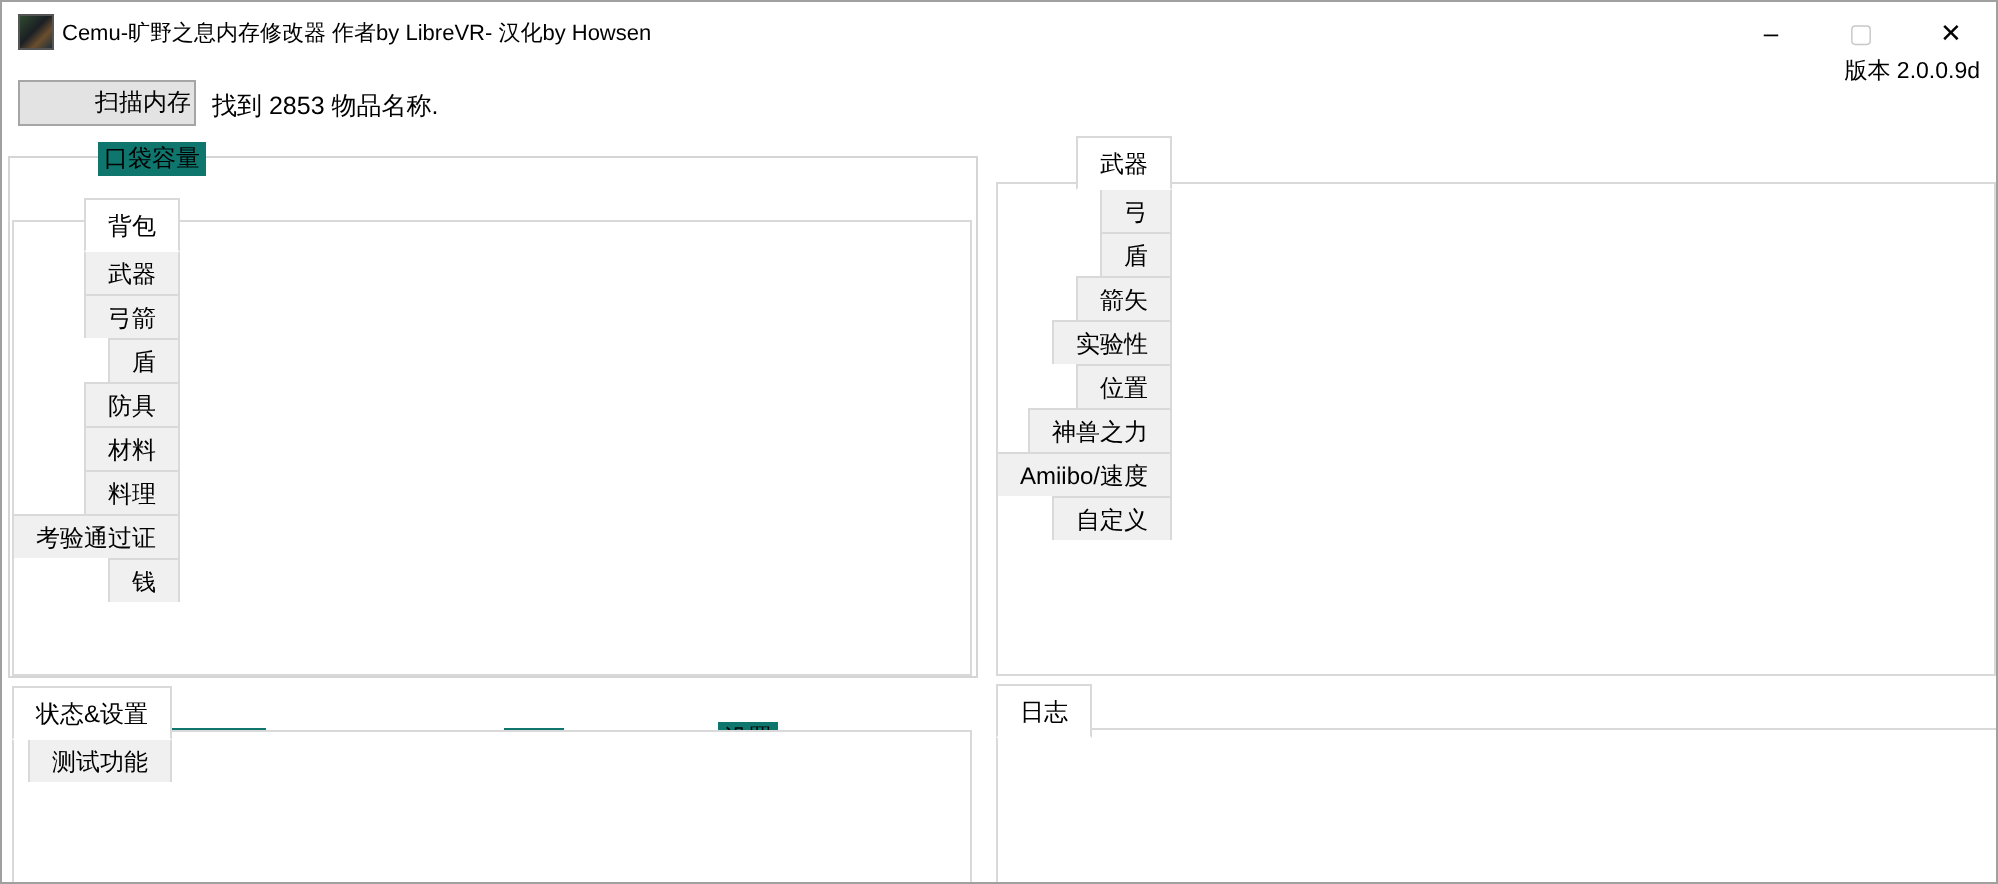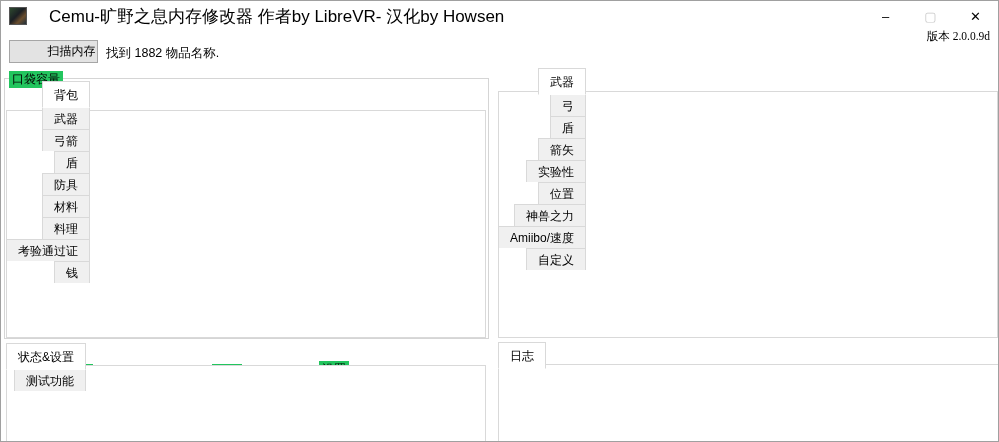--- a/index.html
+++ b/index.html
@@ -5,26 +5,26 @@
   html,body{margin:0;padding:0;background:#c8c8c8;}
   #window{
     position:relative;width:997px;height:440px;background:#ffffff;
     border:1px solid #a0a0a0;overflow:hidden;
     font-family:"Liberation Sans",sans-serif;font-size:12px;color:#000;
   }
   
   #titlebar{position:absolute;left:0;top:0;width:100%;height:30px;display:flex;align-items:center;background:#fff;}
   #app-icon{width:16px;height:16px;margin-left:8px;border:1px solid #555;
     background:linear-gradient(135deg,#2e4a2f 0%,#1b1f24 45%,#6b4e2e 70%,#20303c 100%);}
-  #title-text{margin-left:22px;font-size:17px;white-space:nowrap;}
+  #title-text{margin-left:4px;font-size:11px;white-space:nowrap;}
   #win-controls{position:absolute;right:0;top:0;display:flex;height:30px;}
   .win-btn{width:45px;height:30px;display:flex;align-items:center;justify-content:center;font-size:13px;}
   .win-btn.disabled{color:#c9c9c9;}
   .groupbox{position:absolute;border:1px solid #d5d5d5;background:transparent;}
-  .grouplabel{position:absolute;background:#22c55e;padding:0 3px;white-space:nowrap;}
+  .grouplabel{position:absolute;background:#0f766e;padding:0 3px;white-space:nowrap;margin-left:40px;}
   .btn{position:absolute;background:#e3e3e3;border:1px solid #a6a6a6;
        display:flex;align-items:center;justify-content:center;font-size:12px;box-sizing:border-box;padding-left:36px;}
   .textbox{position:absolute;border:1px solid #7a7a7a;background:#fff;box-sizing:border-box;
        font-family:"DejaVu Sans Mono",monospace;font-size:11px;padding:2px 3px;color:#000;}
   .textbox.disabled{background:#e9e9e9;border-color:#ababab;}
   .radio{position:absolute;width:11px;height:11px;border:1px solid #4a4a4a;border-radius:50%;background:#fff;}
   .radio.on::after{content:"";position:absolute;left:2px;top:2px;width:5px;height:5px;border-radius:50%;background:#222;}
   .checkbox{position:absolute;width:11px;height:11px;border:1px solid #4a4a4a;background:#fff;}
   .lbl{position:absolute;white-space:nowrap;font-size:12px;}
   
@@ -52,48 +52,48 @@
   .combo .chev{position:absolute;right:4px;top:1px;color:#b0b0b0;font-size:11px;}
   
   .spinner{position:absolute;border:1px solid #7a7a7a;background:#fff;box-sizing:border-box;}
   .spin-val{position:absolute;left:3px;top:2px;font-family:"DejaVu Sans Mono",monospace;font-size:11px;}
   .spin-btns{position:absolute;right:1px;top:1px;bottom:1px;width:15px;display:flex;flex-direction:column;}
   .spin-btn{flex:1;background:#e3e3e3;border:1px solid #a6a6a6;font-size:5px;display:flex;
             align-items:center;justify-content:center;color:#333;box-sizing:border-box;}
   
   #log-box{position:absolute;border:1px solid #828790;background:#fff;box-sizing:border-box;overflow:hidden;}
   .log-line{font-family:"DejaVu Sans Mono",monospace;font-size:10.5px;line-height:11.4px;white-space:nowrap;padding-left:3px;}
-  .mono{font-family:Liberation Serif, serif;}
+  .mono{font-family:Liberation Sans, sans-serif;}
   #notice{position:absolute;right:8px;top:27px;text-align:right;font-size:12.5px;line-height:16px;}
 </style>
 </head>
 <body>
 
 <div id="window">
 
   <div id="titlebar">
     <div id="app-icon"></div>
     <div id="title-text">Cemu-旷野之息内存修改器  作者by LibreVR- 汉化by Howsen</div>
     <div id="win-controls">
       <div class="win-btn">–</div>
       <div class="win-btn disabled">▢</div>
       <div class="win-btn">✕</div>
     </div>
   </div>
 
   <div class="btn" style="left:8px;top:39px;width:89px;height:23px;">扫描内存</div>
-  <div class="lbl" style="left:105px;top:44px;font-size:12.5px;">找到 1882 物品名称.</div>
+  <div class="lbl" style="left:105px;top:44px;font-size:12.5px;">找到 2853 物品名称.</div>
   <div id="notice">
     <div class="mono" style="font-size:11.5px;">版本 2.0.0.9d</div>
   </div>
 
   <div class="groupbox" style="left:3px;top:77px;width:483px;height:259px;"></div>
   <div class="grouplabel" style="left:8px;top:70px;">口袋容量</div>
 
-  <div class="tabstrip" style="left:5px;top:79px;justify-content:center;">
+  <div class="tabstrip" style="left:5px;top:97px;justify-content:center;">
 
   <div class="tab selected">背包</div>
       <div class="tab">武器</div>
       <div class="tab">弓箭</div>
       <div class="tab">盾</div>
       <div class="tab">防具</div>
       <div class="tab">材料</div>
       <div class="tab">料理</div>
       <div class="tab">考验通过证</div>
       <div class="tab">钱</div>

